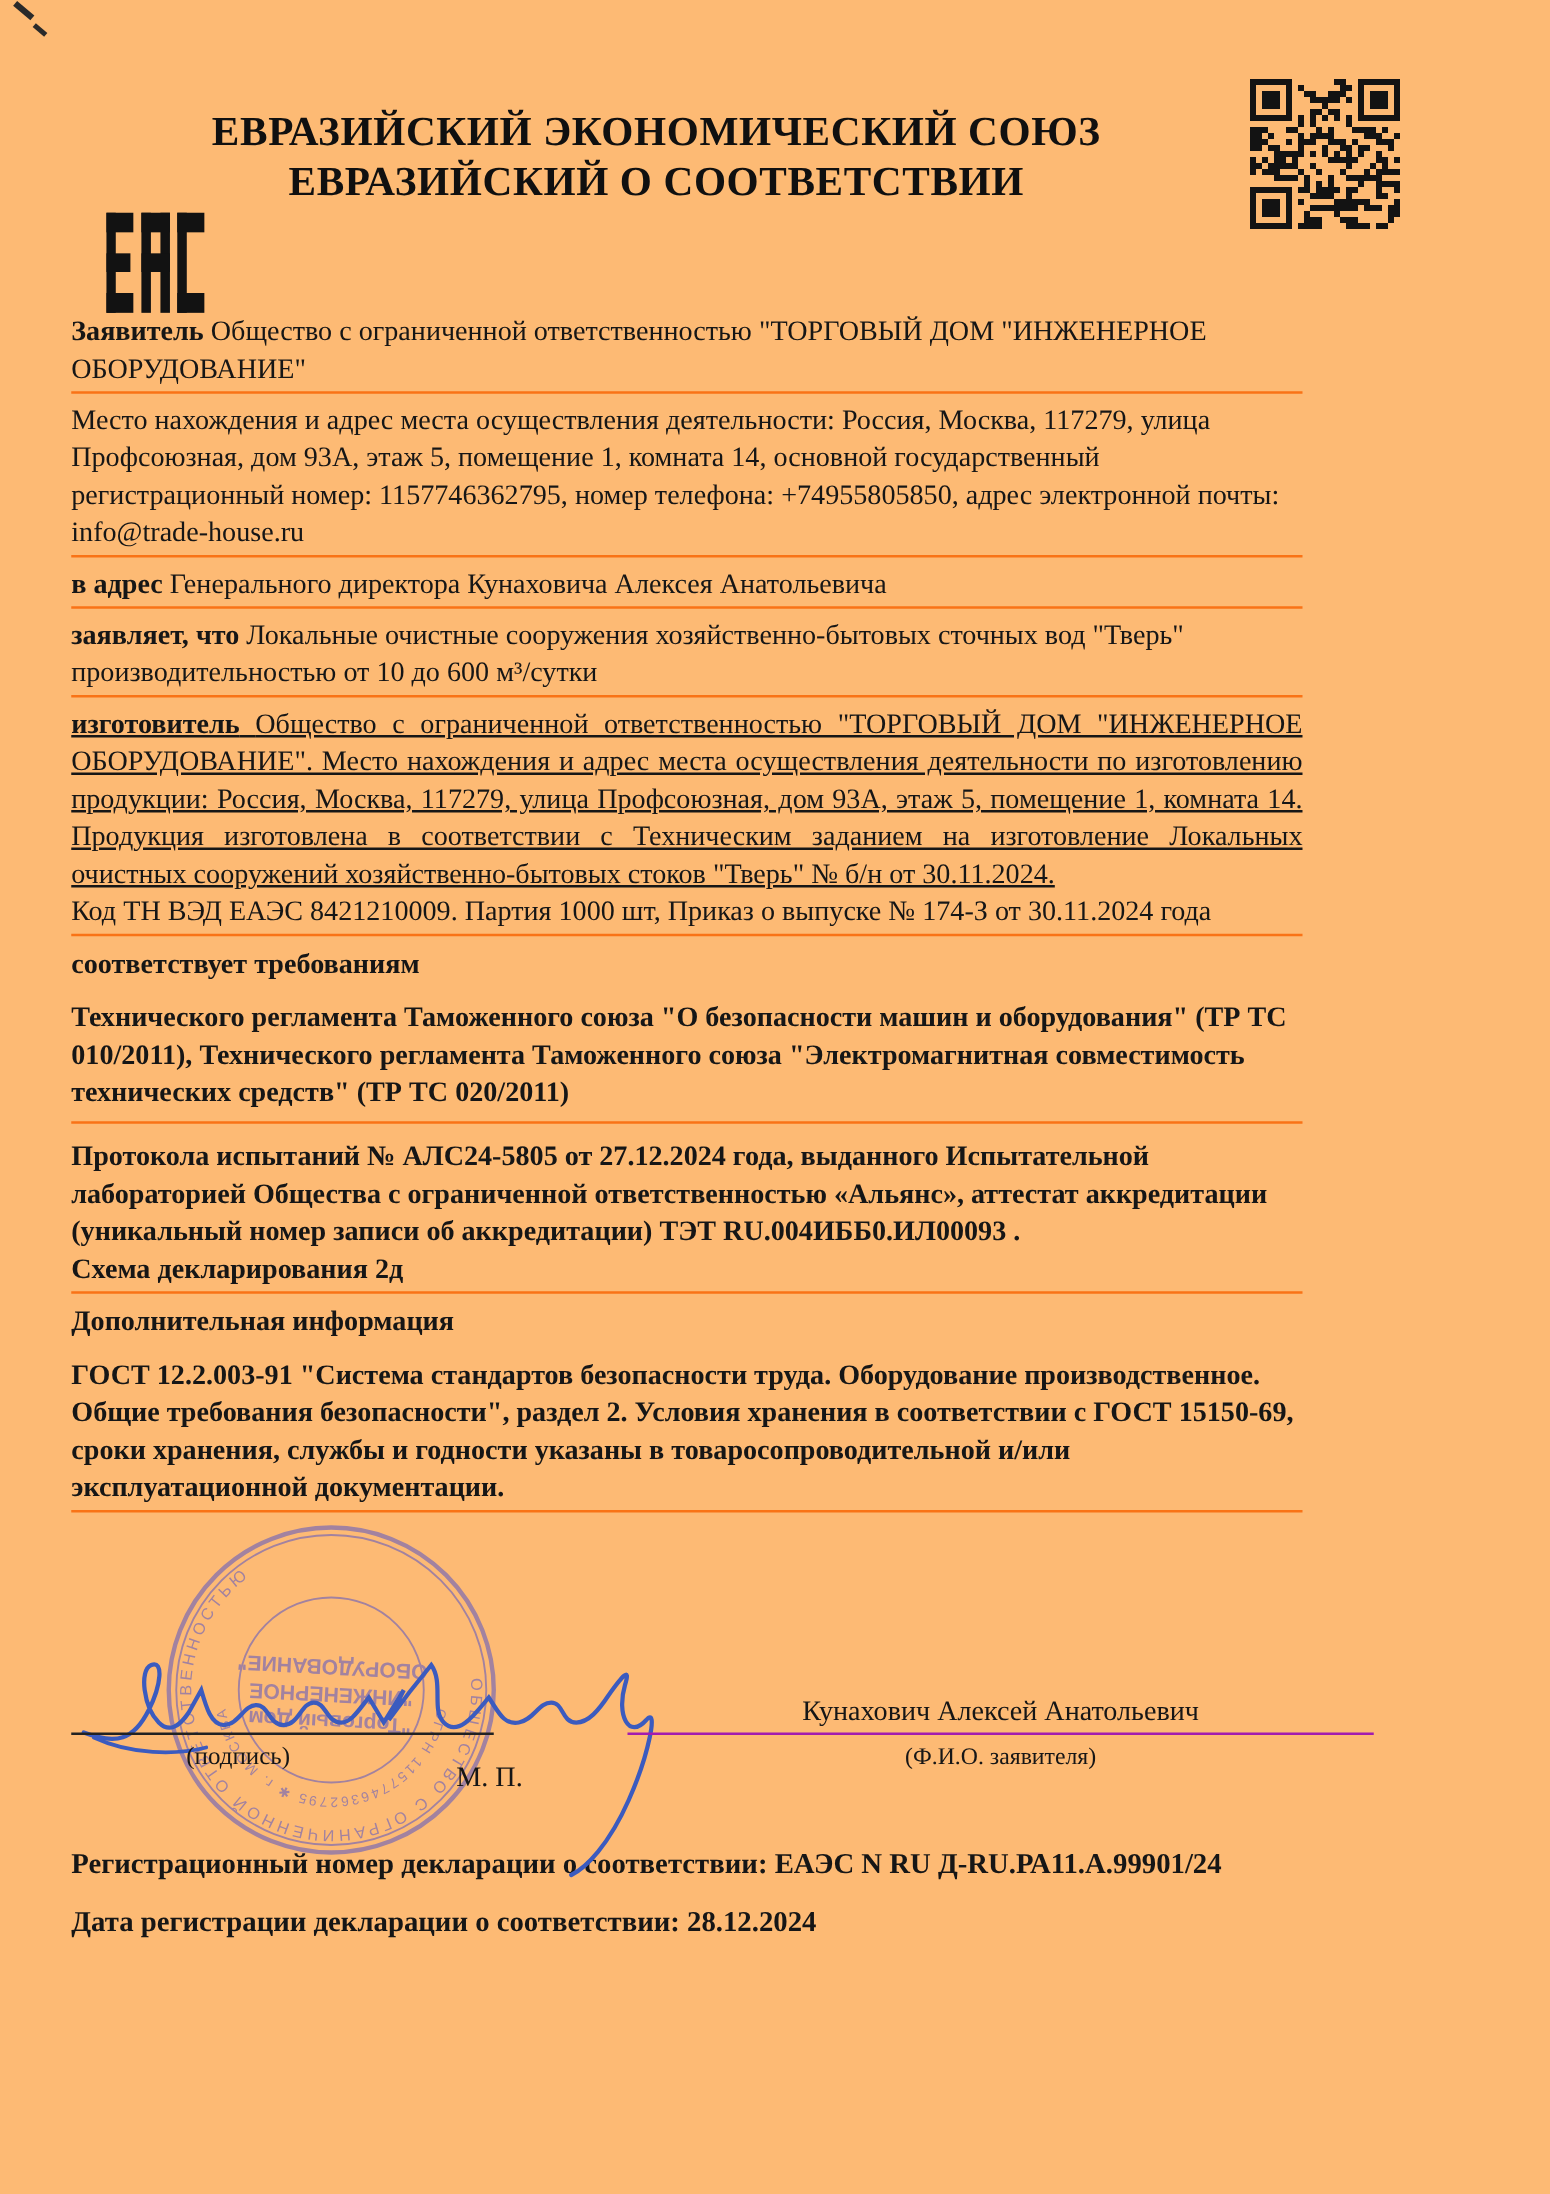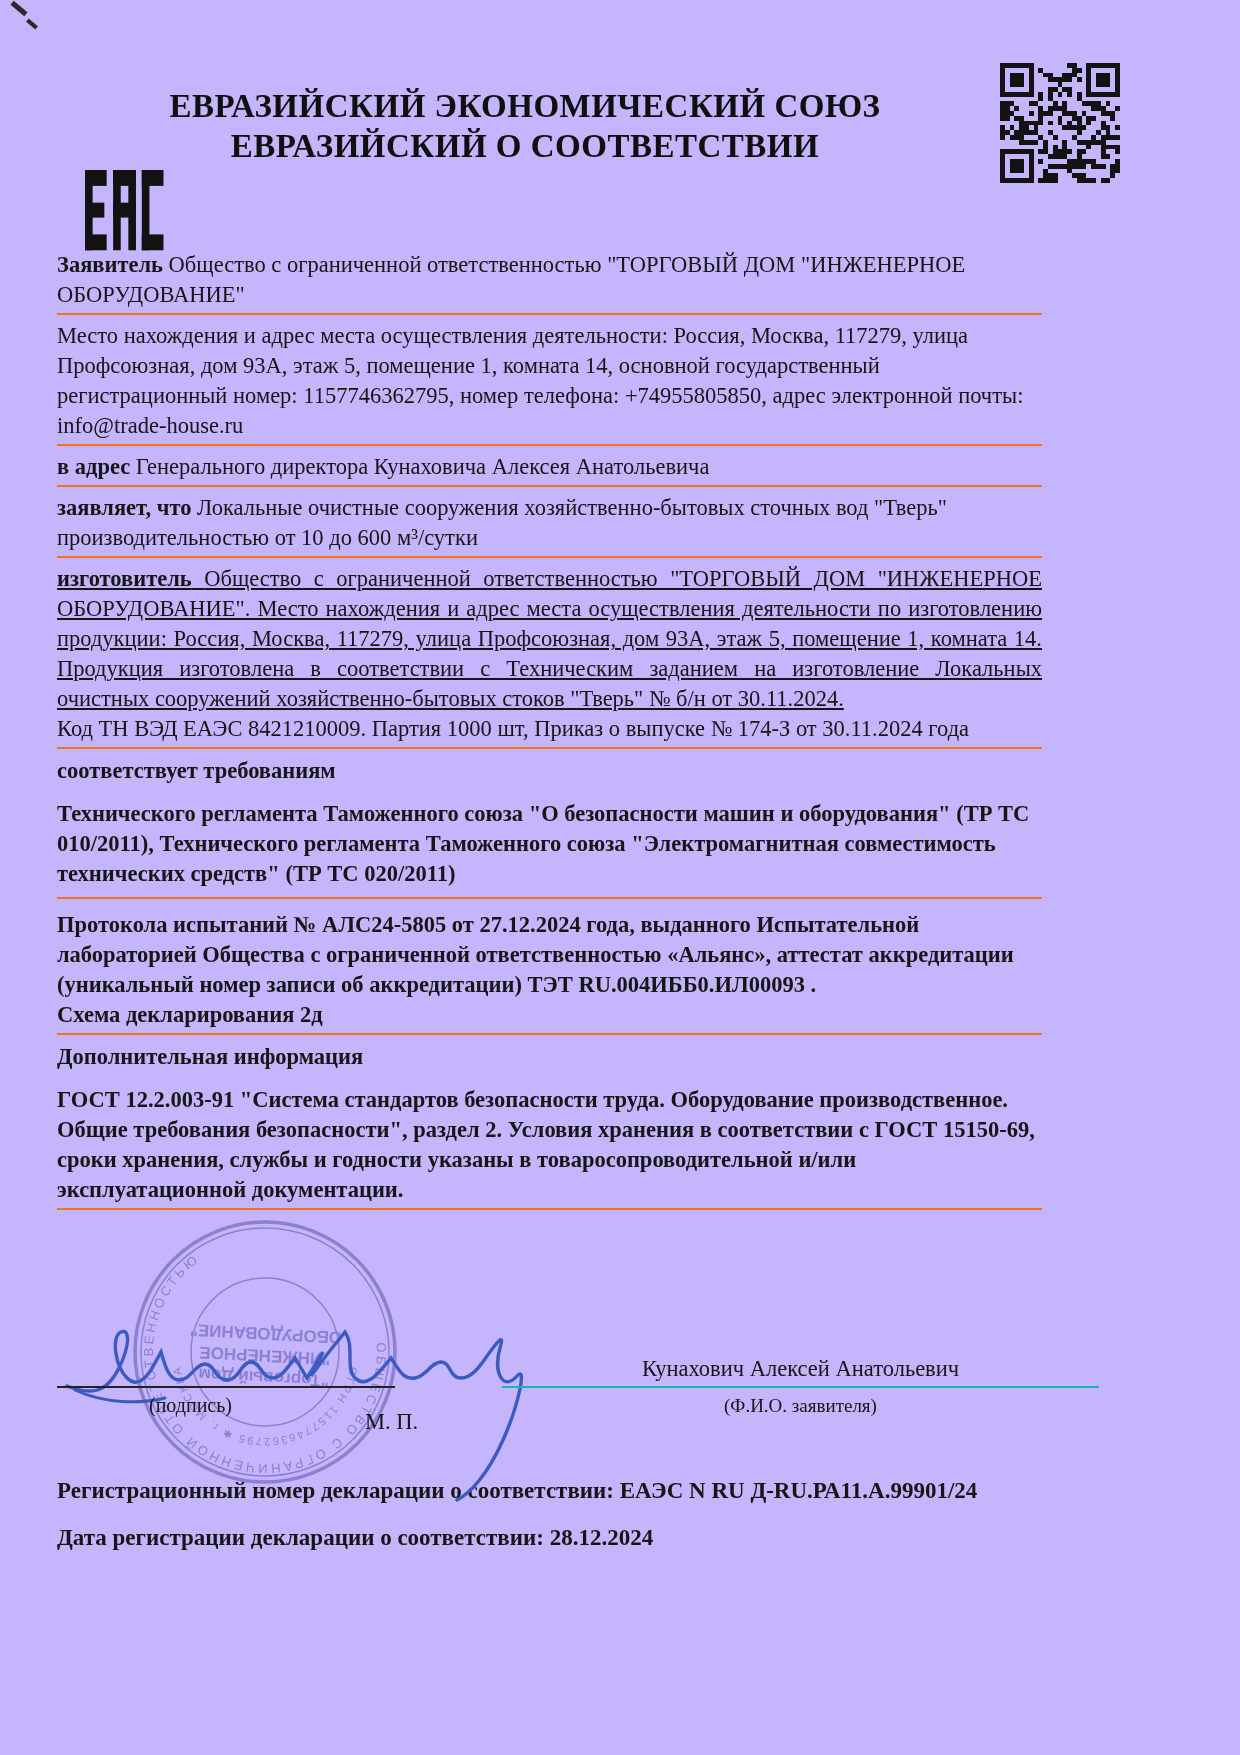--- a/index.html
+++ b/index.html
@@ -1,18 +1,18 @@
 <!DOCTYPE html>
 <html lang="ru"><head>
 <meta charset="utf-8">
 <style>
   html,body{margin:0;padding:0;background:#e8e8e8;}
   .page{
     position:relative;width:1240px;height:1755px;margin:0 auto;
-    background:#c4b5fd;color:#161616;
+    background:#fdba74;color:#161616;
     font-family:"Liberation Serif","DejaVu Serif",serif;
     overflow:hidden;
   }
   
   .title-block{position:absolute;left:130px;top:86px;width:790px;text-align:center;}
   .title-line{font-weight:bold;font-size:33px;line-height:40px;letter-spacing:.5px;color:#101010;}
   .eac-logo{position:absolute;left:85px;top:170px;width:82px;height:84px;}
   .qr{position:absolute;left:1000px;top:62px;width:120px;height:122px;}
   .artifact{position:absolute;background:#2a2a2a;}
   
@@ -25,21 +25,21 @@
   .pad-bot{padding-bottom:8px;}
   .bold-line{font-weight:bold;padding:4px 0 2px 0;}
   
   .sig-zone{position:relative;height:248px;}
   .stamp{position:absolute;left:58px;top:-12px;width:300px;height:300px;opacity:.62;}
   .sig-svg{position:absolute;left:-12px;top:-6px;width:500px;height:300px;}
   .sig-line{position:absolute;left:0;top:172px;width:338px;border-top:2px solid #222;}
   .sig-caption{position:absolute;left:92px;top:176px;font-size:20px;}
   .mp{position:absolute;left:308px;top:150px;font-size:22.5px;margin-top:43px;}
   .fio-wrap{position:absolute;left:445px;top:140px;width:597px;text-align:center;}
-  .fio-name{font-size:22.5px;padding-bottom:2px;border-bottom:2px solid #14b8a6;}
+  .fio-name{font-size:22.5px;padding-bottom:2px;border-bottom:2px solid #a21caf;}
   .fio-caption{font-size:19px;padding-top:3px;}
   
   .foot-line{font-weight:bold;font-size:23px;margin-top:14px;}
   .foot-line.second{margin-top:17px;}
 </style>
 </head>
 <body>
 
 <div class="page">
 

